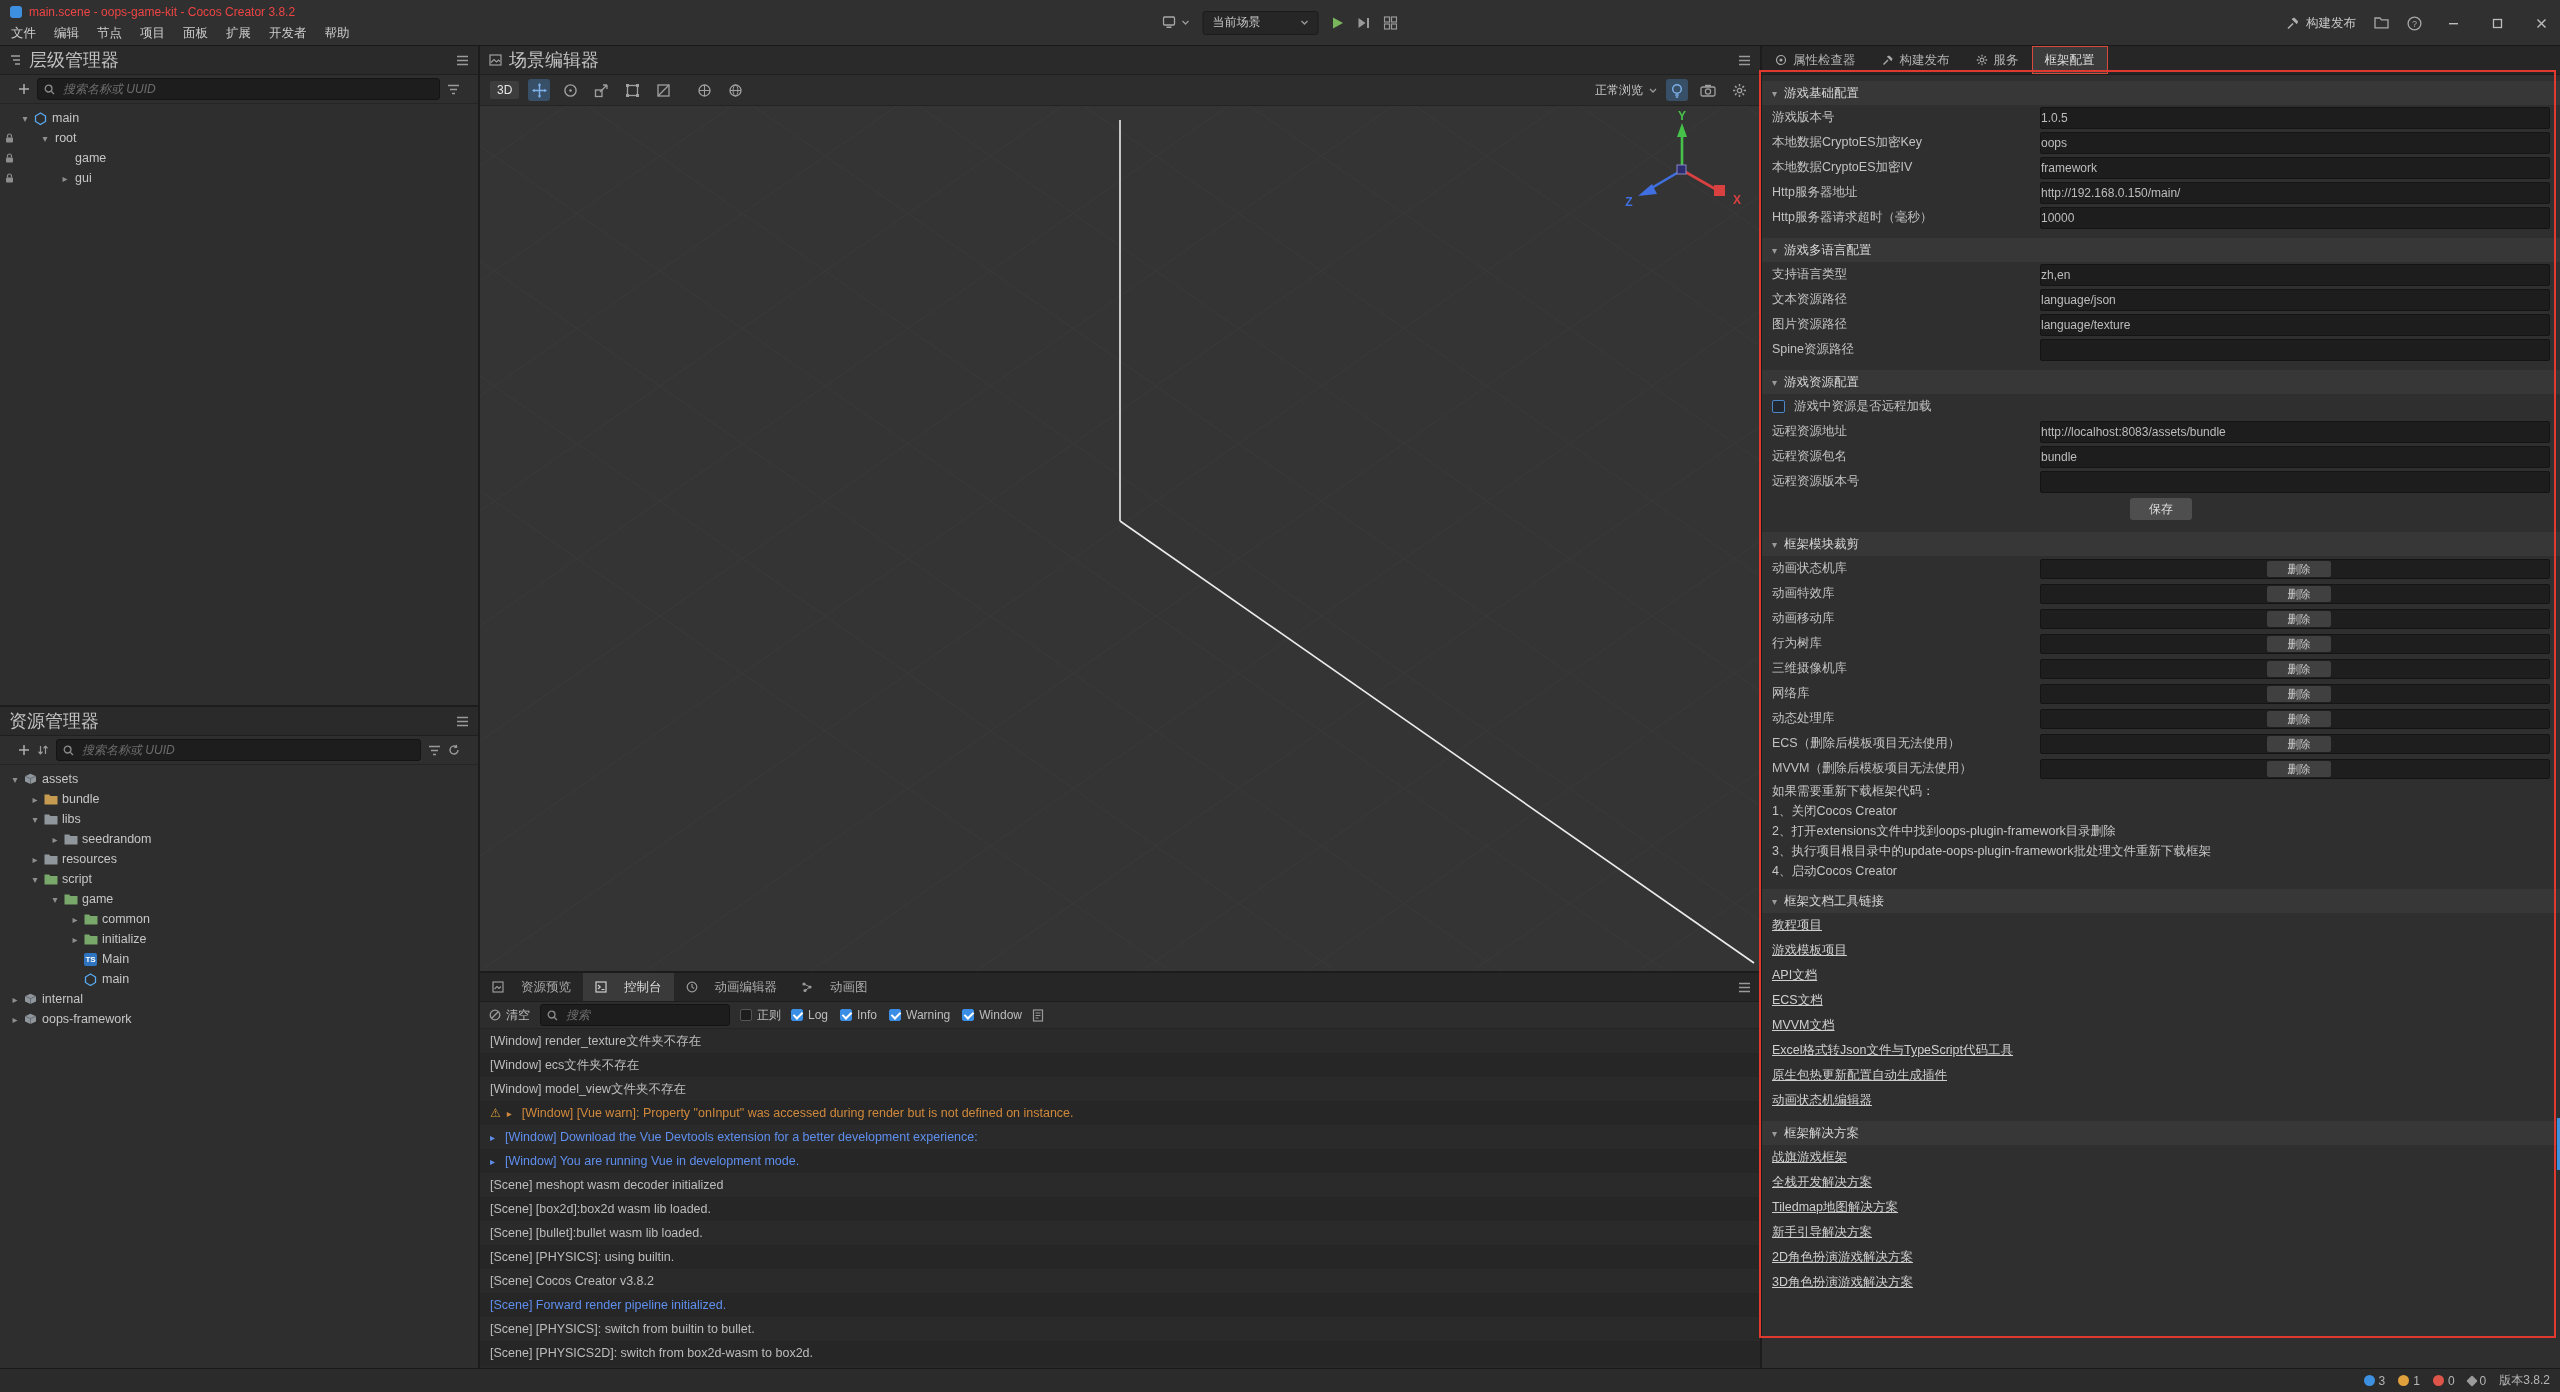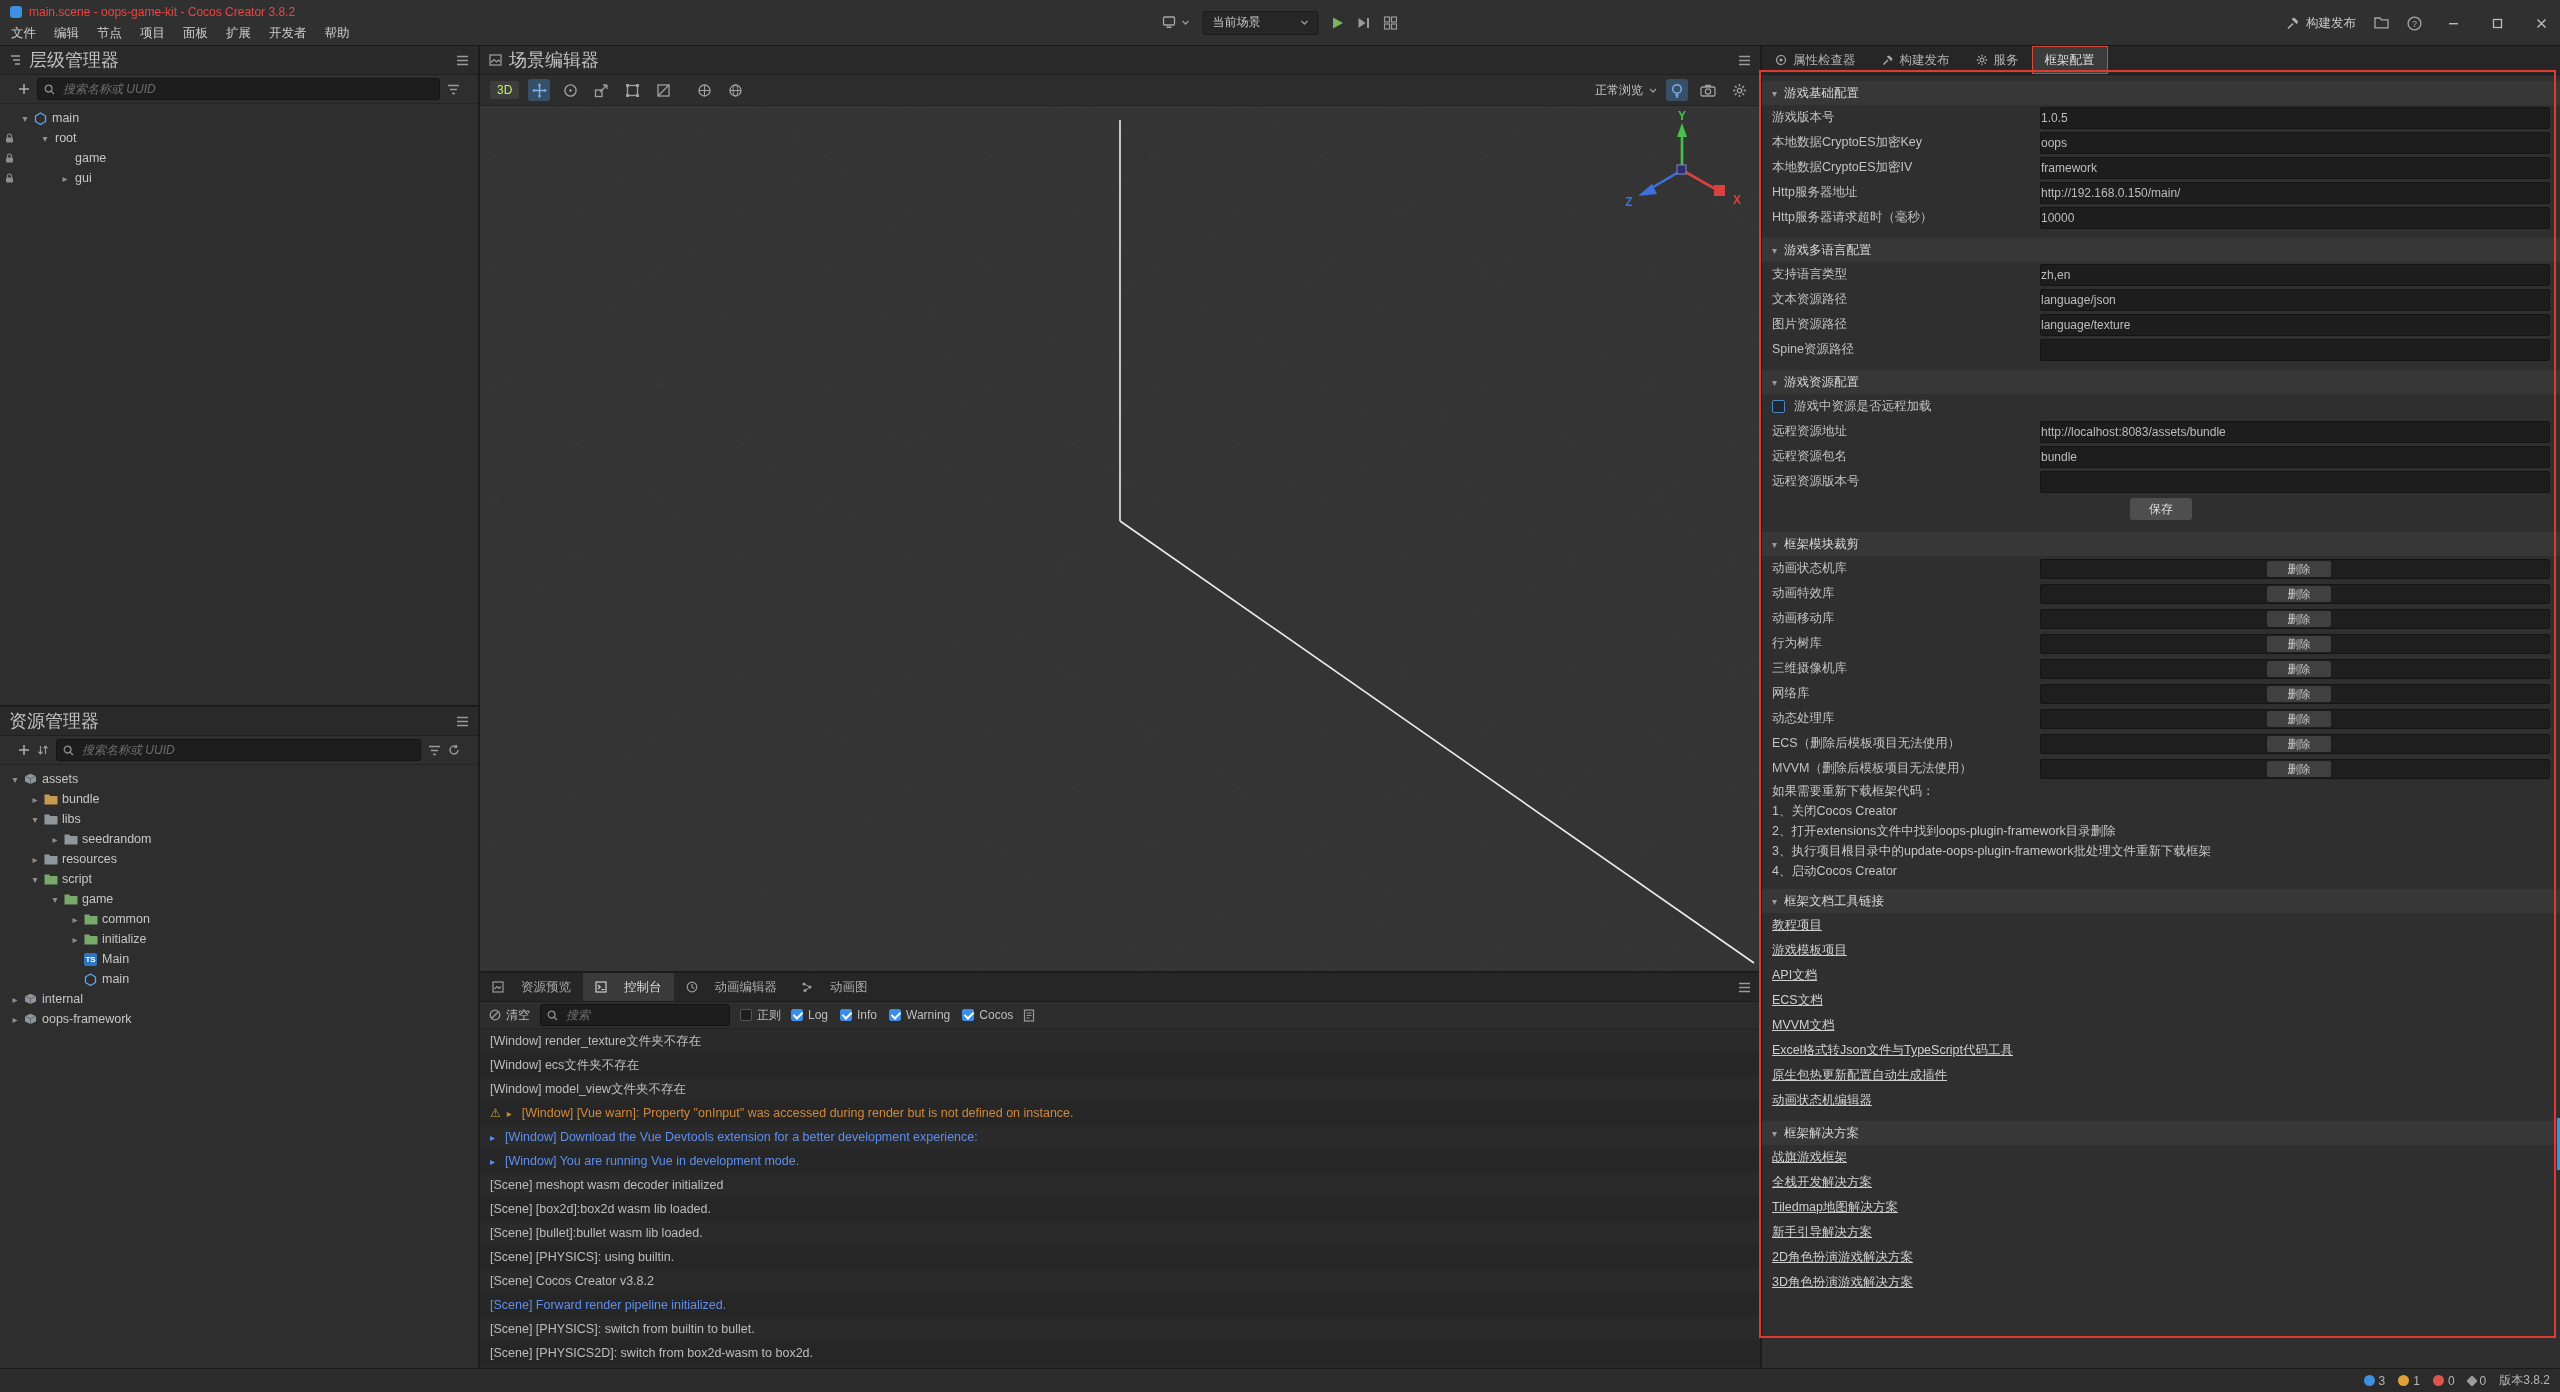--- a/index.html
+++ b/index.html
@@ -33,21 +33,21 @@
   .tree{flex:1;overflow:hidden;padding-top:4px;position:relative;}
   .tree-row{height:20px;display:flex;align-items:center;font-size:12.5px;color:#c6c6c6;position:relative;}
   .tree-row .arrow{flex:0 0 14px;text-align:center;color:#8f8f8f;font-size:10px;}
   .tree-row .t-icon{flex:0 0 17px;display:flex;justify-content:center;align-items:center;}
   .tree-label{margin-left:3px;white-space:nowrap;text-align:center;}
   .lock-gutter{position:absolute;left:5px;top:5px;}
   .ts-badge{display:inline-block;width:13px;height:13px;background:#2f74c0;color:#fff;font-size:8px;font-weight:bold;text-align:center;line-height:13px;border-radius:2px;}
 
   
   .scene-toolbar{flex:0 0 30px;display:flex;align-items:center;gap:9px;padding:0 10px;background:#2d2d2d;border-bottom:1px solid #232323;}
-  .mode-chip{background:#3d3d3d;border-radius:2px;padding:2px 7px;font-size:12px;color:#bef264;}
+  .mode-chip{background:#3d3d3d;border-radius:2px;padding:2px 7px;font-size:12px;color:#e5e5e5;}
   .tool-btn{width:22px;height:22px;display:flex;align-items:center;justify-content:center;border-radius:3px;}
   .tool-btn.active{background:rgba(77,142,214,.35);}
   .scene-toolbar .spacer{flex:1;}
   .view-select{display:flex;align-items:center;gap:6px;font-size:12px;color:#c6c6c6;}
   .viewport{flex:1;position:relative;background:#343434;overflow:hidden;}
   .gl{stroke:#3a3a3a;stroke-width:1;}
   .axisline{stroke:#ebebeb;stroke-width:1.6;}
   .gizmo{position:absolute;left:1127px;top:4px;}
   .gizmo text{font-size:12px;font-family:inherit;text-anchor:middle;font-weight:bold;}
 
@@ -677,21 +677,21 @@
           <span class="filter-item">
             <span class="cb2 checked"></span>
             <span>Info</span>
           </span>
           <span class="filter-item">
             <span class="cb2 checked"></span>
             <span>Warning</span>
           </span>
           <span class="filter-item">
             <span class="cb2 checked"></span>
-            <span>Cocos</span>
+            <span>Window</span>
           </span>
         </span>
       <span>
         <svg width="12" height="13" viewBox="0 0 12 13">
             <rect x="1.5" y="1" width="9" height="11" fill="none" stroke="#9a9a9a" stroke-width="1.2"></rect>
             <path d="M3.5 4h5M3.5 6.5h5M3.5 9h3" stroke="#9a9a9a" stroke-width="1.1"></path>
           </svg>
       </span>
     </div>
     <div class="log-area" id="log-area">

